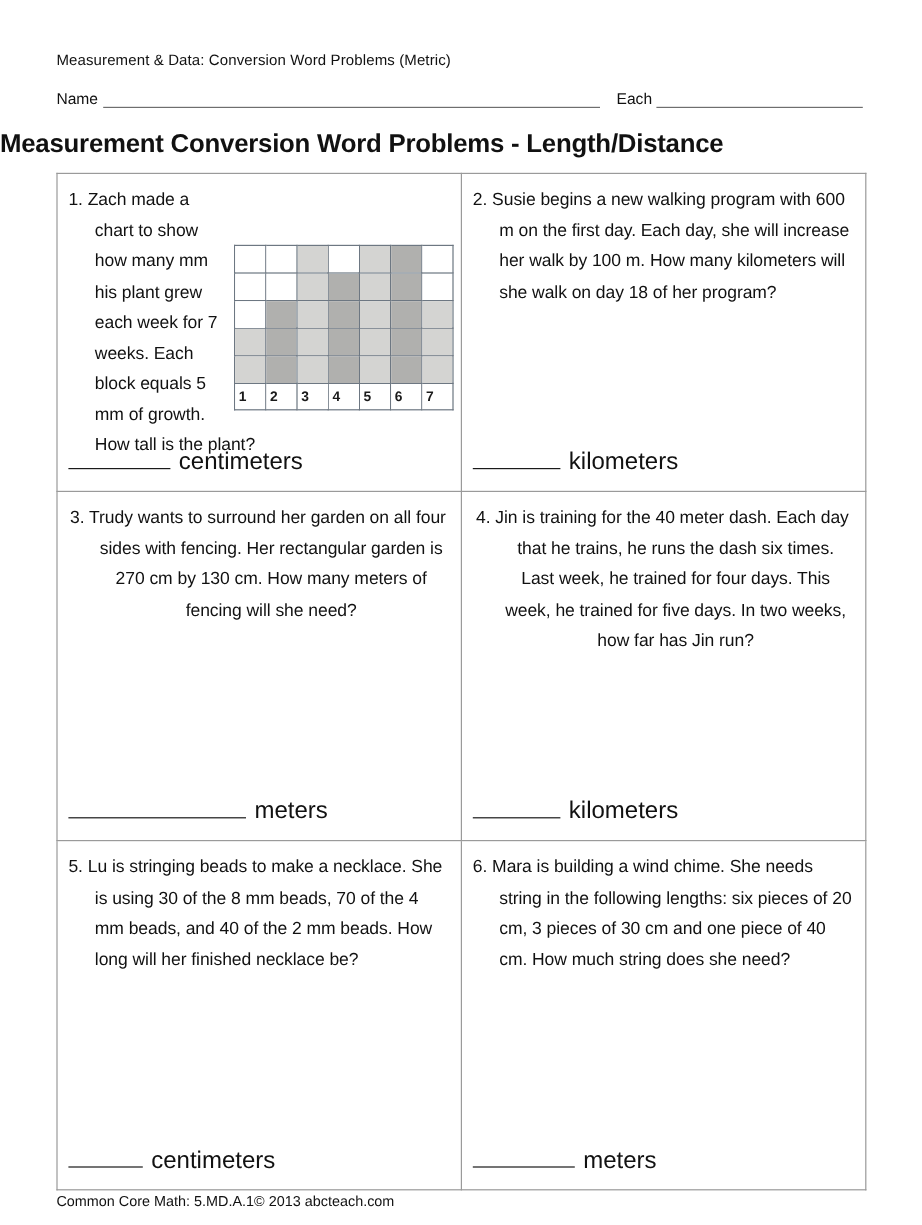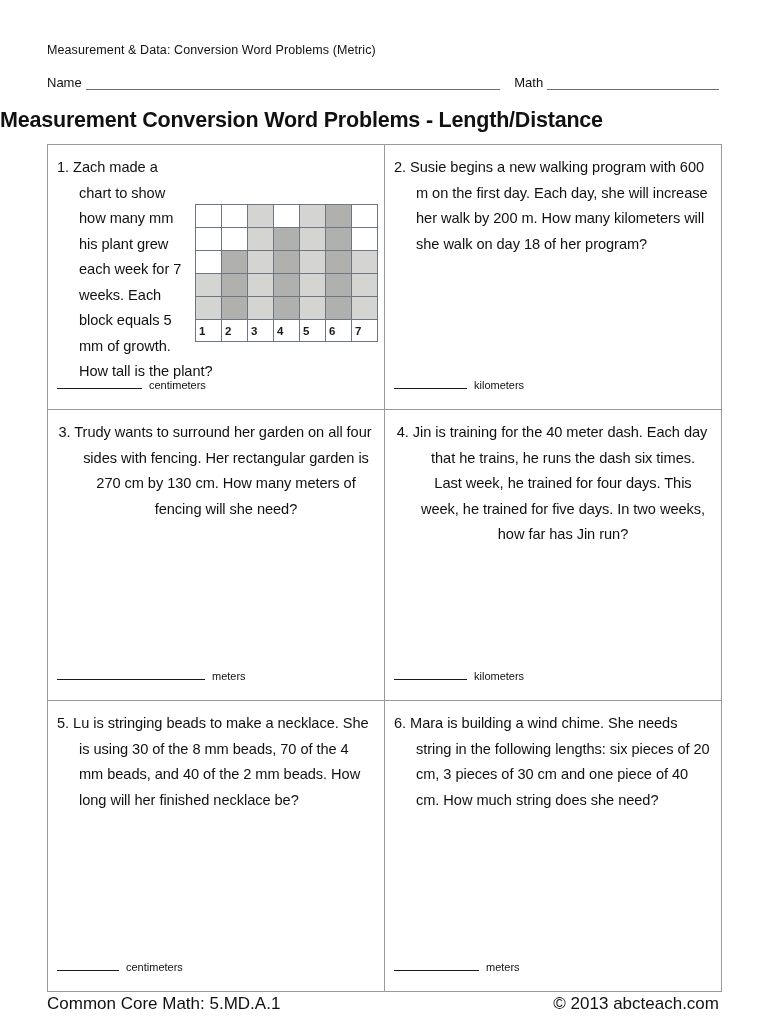--- a/index.html
+++ b/index.html
@@ -122,21 +122,21 @@
     display: flex;
     align-items: baseline;
     white-space: nowrap;
   }
   .answer .blank {
     display: inline-block;
     border-bottom: 1.5px solid #1a1a1a;
     height: 13px;
     margin-right: 7px;
   }
-  .answer .unit { font-size: 11px; }
+  .answer .unit { font-size: 20px; }
 
   
   .growth-chart {
     width: 176px;
     border-collapse: collapse;
     table-layout: fixed;
     border: 1.5px solid #6d7782;
   }
   .growth-chart td {
     border: 1.1px solid #6d7782;
@@ -158,35 +158,35 @@
     vertical-align: middle;
   }
 
   
   .footer {
     position: absolute;
     left: 47px;
     top: 978px;
     width: 672px;
     display: flex;
-    justify-content: space-between;
-    font-size: 17px;
+    justify-content: flex-start;
+    font-size: 12px;
   }
 </style>
 </head>
 <body>
 
 <div class="page">
 
   <div class="subject-line">Measurement &amp; Data: Conversion Word Problems (Metric)</div>
 
   <div class="namedate">
     <span class="nd-label">Name</span>
     <span class="nd-rule name-rule"></span>
-    <span class="nd-label">Math</span>
+    <span class="nd-label">Each</span>
     <span class="nd-rule date-rule"></span>
   </div>
 
   <div class="worksheet-title">Measurement Conversion Word Problems - Length/Distance</div>
 
   <table class="problem-table">
     <tbody>
         <tr class="row-1">
       <td>
         <div class="cell-inner">
@@ -252,21 +252,21 @@
           </div>
           <p class="qtext"><span class="qnum">1.</span> <span>Zach made a chart to show how many mm his plant grew each week for 7 weeks. Each block equals 5 mm of growth.  How tall is the plant?</span></p>
           <div class="answer">
             <span class="blank" style="width:85px"></span>
             <span class="unit">centimeters</span>
           </div>
         </div>
       </td>
       <td>
         <div class="cell-inner">
-          <p class="qtext"><span class="qnum">2.</span> <span>Susie begins a new walking program with 600 m on the first day. Each day, she will increase her walk by 200 m. How many kilometers will she walk on day 18 of her program?</span></p>
+          <p class="qtext"><span class="qnum">2.</span> <span>Susie begins a new walking program with 600 m on the first day. Each day, she will increase her walk by 100 m. How many kilometers will she walk on day 18 of her program?</span></p>
           <div class="answer">
             <span class="blank" style="width:73px"></span>
             <span class="unit">kilometers</span>
           </div>
         </div>
       </td>
     </tr>
 
     <tr class="row-2">
       <td>

